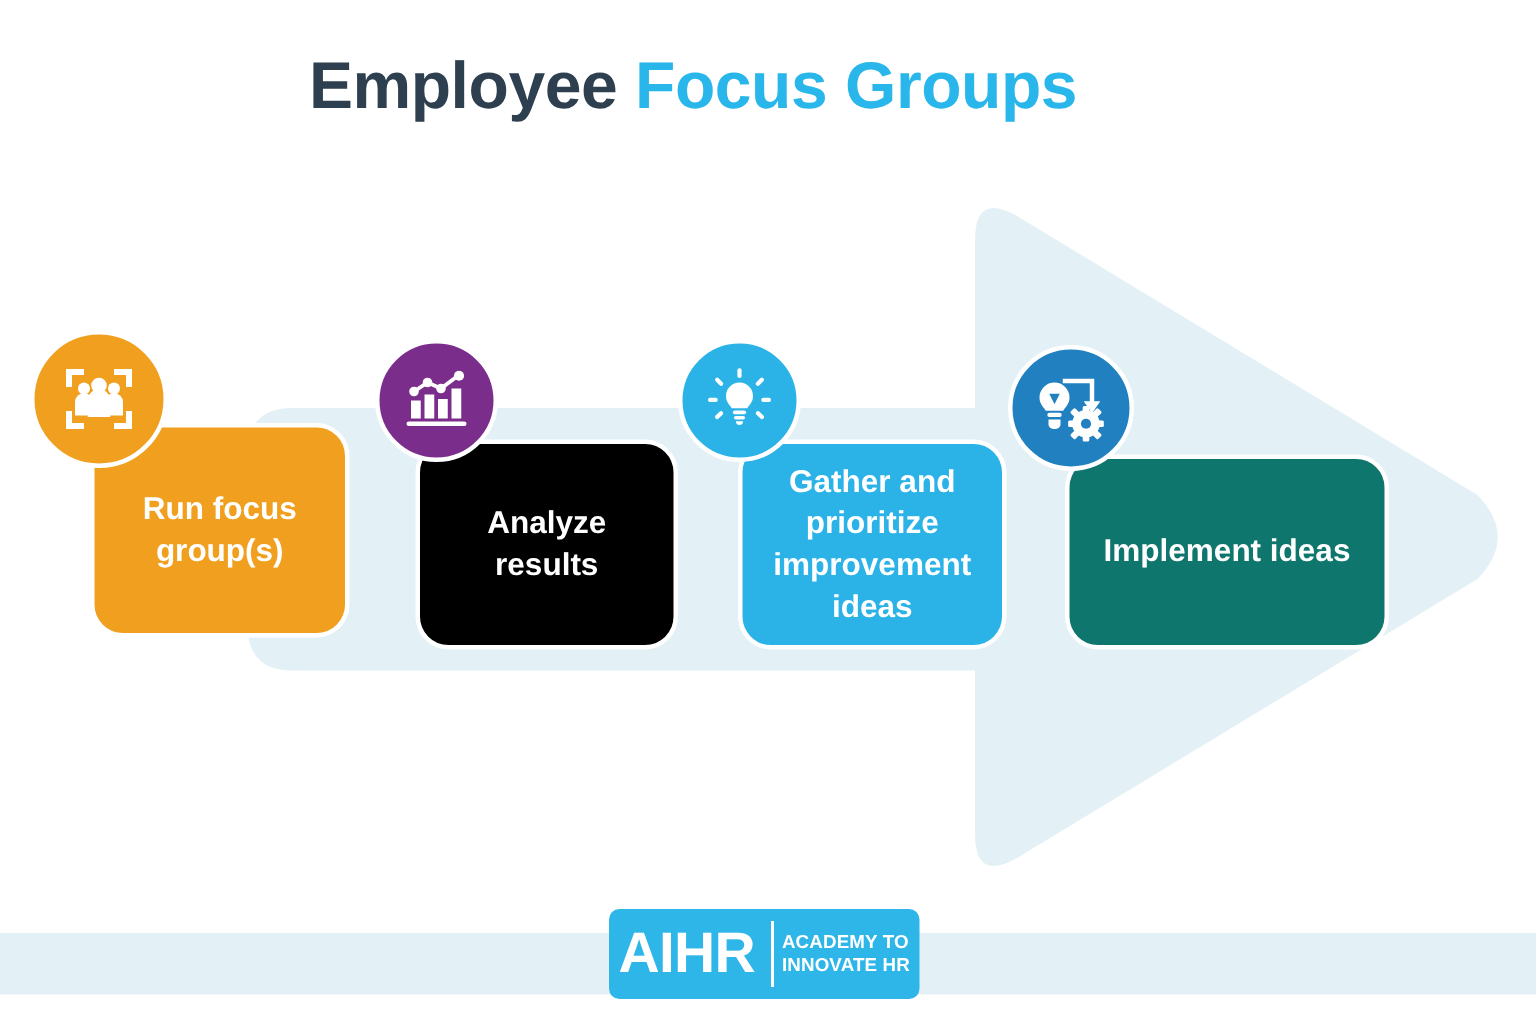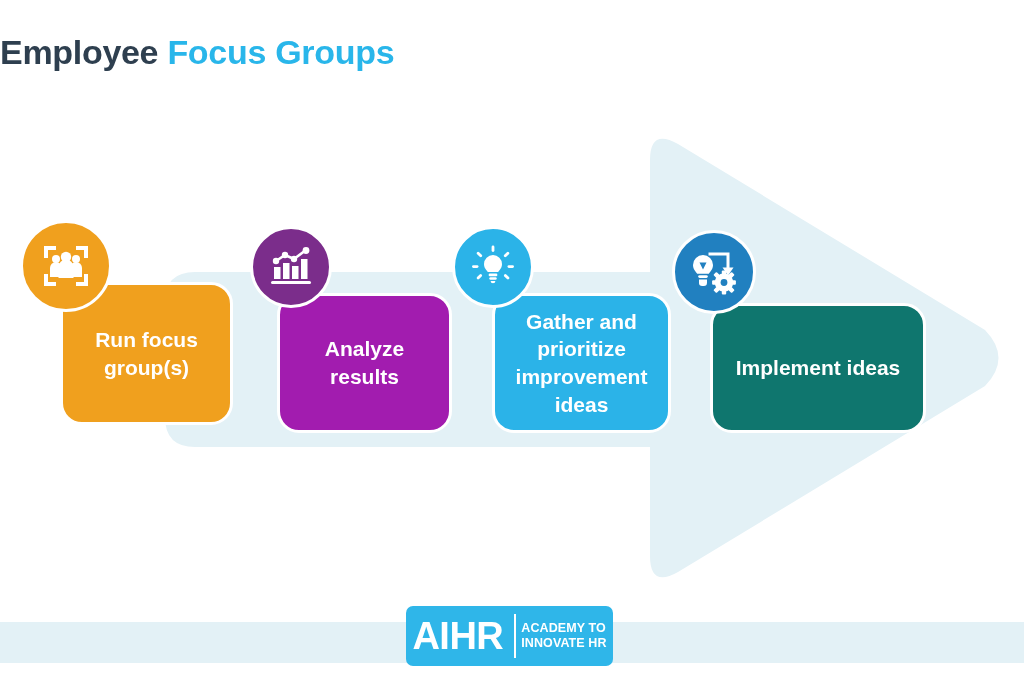--- a/index.html
+++ b/index.html
@@ -19,22 +19,22 @@
     width: 1024px;
     height: 680px;
   }
 
   
   .title {
     position: absolute;
     top: 33px;
     left: 0;
     width: 924px;
-    text-align: left;
-    font-size: 34px;
+    text-align: center;
+    font-size: 44px;
     font-weight: bold;
     letter-spacing: -0.3px;
     white-space: nowrap;
   }
   .title .part-dark { color: #2e3f4f; }
   .title .part-blue { color: #29b6ea; }
 
   
   .arrow-layer {
     position: absolute;
@@ -115,21 +115,21 @@
     box-sizing: border-box;
     display: flex;
     align-items: center;
     justify-content: center;
     z-index: 5;
   }
   .step-circle svg { display: block; }
 
   
   #card-1 { left: 60px;  top: 282px; width: 173px; height: 143px; background: #f0a01e; }
-  #card-2 { left: 277px; top: 293px; width: 175px; height: 140px; background: #a21caf; }
+  #card-2 { left: 277px; top: 293px; width: 175px; height: 140px; background: #000000; }
   #card-3 { left: 492px; top: 293px; width: 179px; height: 140px; background: #2bb3e8; }
   #card-4 { left: 710px; top: 303px; width: 216px; height: 130px; background: #0f766e; }
 
   #circle-1 { left: 20px;  top: 220px; width: 92px;  height: 92px;  background: #f0a01e; }
   #circle-2 { left: 250px; top: 226px; width: 82px;  height: 82px;  background: #7b2d8b; }
   #circle-3 { left: 452px; top: 226px; width: 82px;  height: 82px;  background: #2bb3e8; }
   #circle-4 { left: 672px; top: 230px; width: 84px;  height: 84px;  background: #2180c0; }
 </style>
 </head>
 <body>

